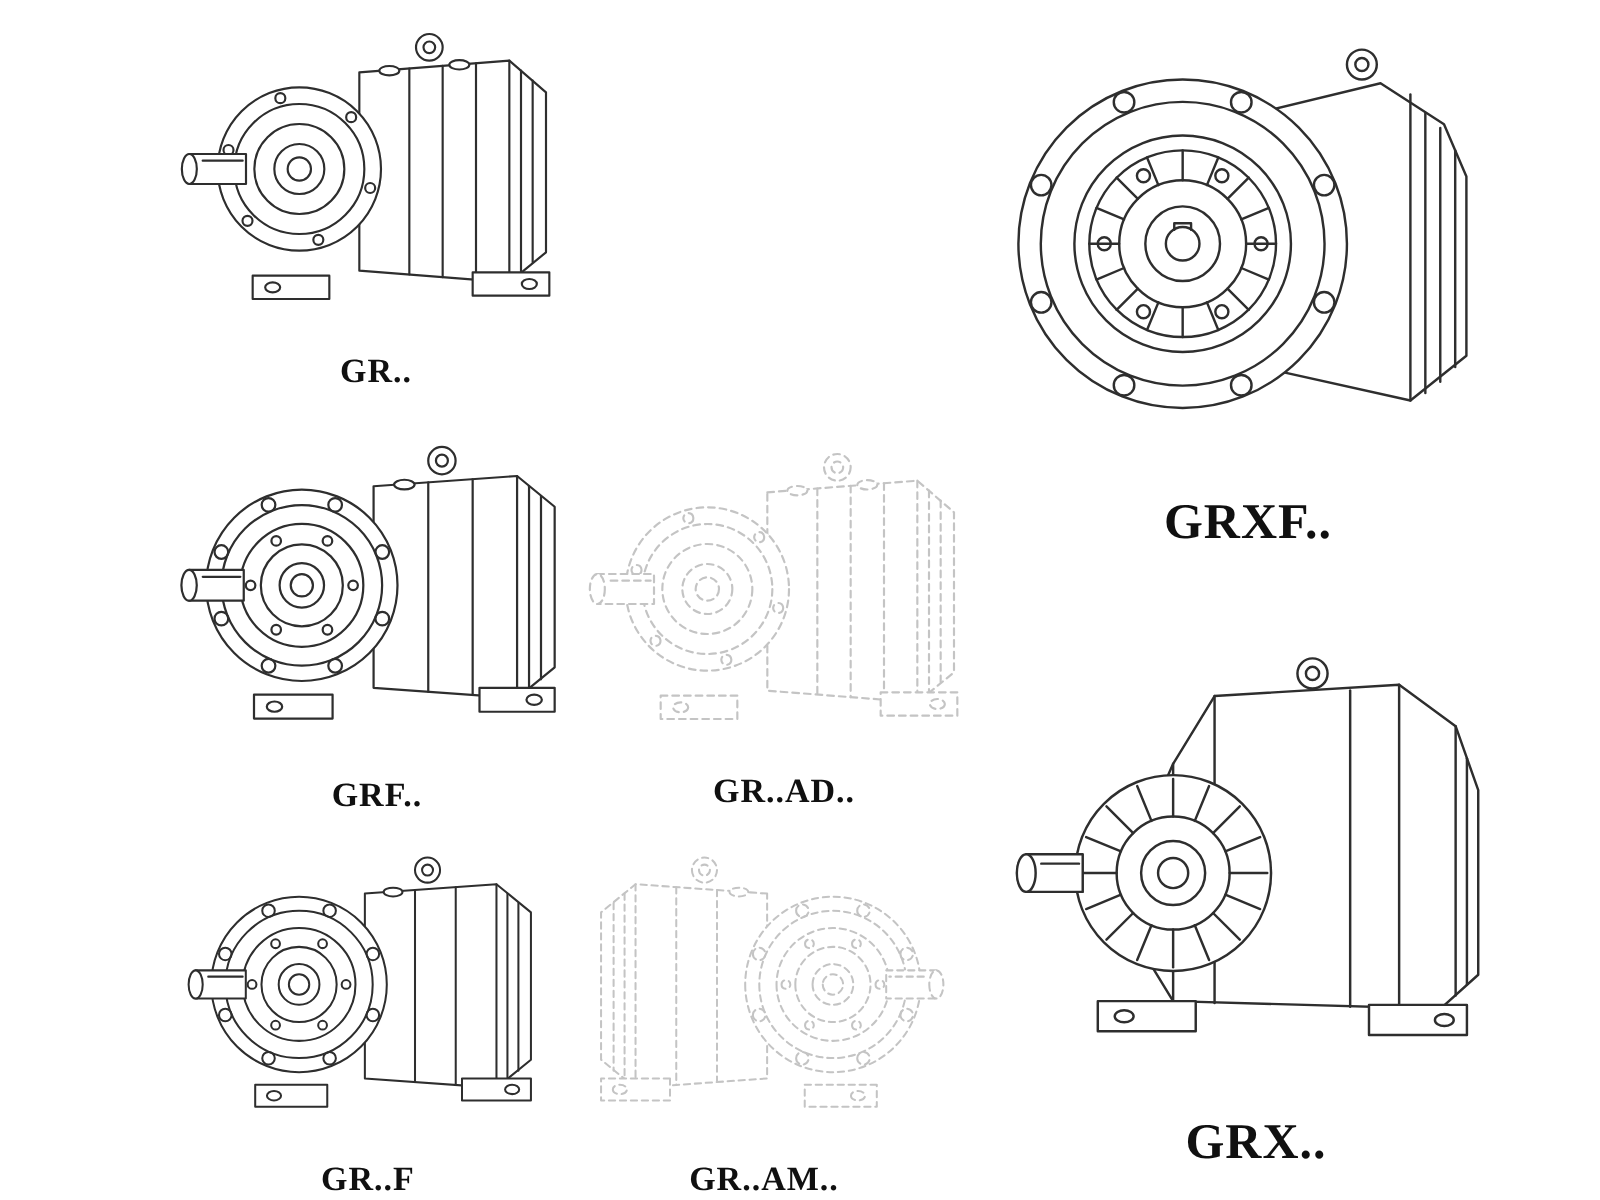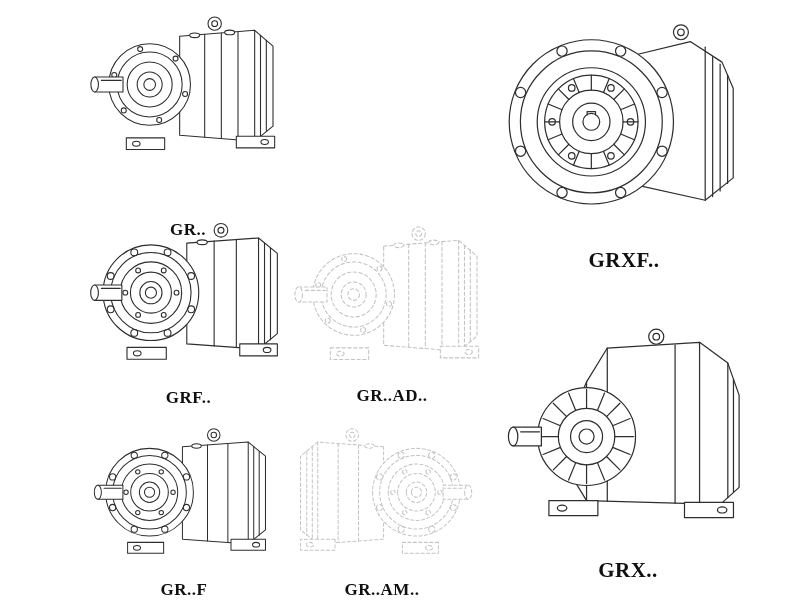--- a/index.html
+++ b/index.html
@@ -1,21 +1,21 @@
 <!DOCTYPE html>
 <html><head>
 <meta charset="utf-8">
 <style>
   html,body{margin:0;padding:0;background:#ffffff;}
   body{width:800px;height:600px;overflow:hidden;font-family:"Liberation Serif",serif;position:relative;}
   #canvas{position:absolute;left:0;top:0;width:800px;height:600px;background:#ffffff;}
   .fig{position:absolute;margin:0;display:flex;flex-direction:column;align-items:center;}
   .fig svg.art{display:block;color:#2e2e2e;stroke-width:1.3;}
   .fig .label{font-weight:bold;font-size:17px;color:#101010;letter-spacing:.5px;margin-top:3px;white-space:nowrap;}
-  .fig.big .label{font-size:21px;margin-top:16px;}
+  .fig.big .label{font-size:25px;margin-top:16px;}
   .phantom svg.art{color:#c4c4c4;stroke-dasharray:4 3;}
   .mirror svg.art{transform:scaleX(-1);}
   .defs-svg{position:absolute;width:0;height:0;overflow:hidden;}
 </style>
 </head>
 <body>
 
 <svg class="defs-svg" aria-hidden="true">
   <defs>
 
@@ -182,21 +182,21 @@
         <path d="M18 118 h30 v20 h-30" fill="#fff"></path>
         <ellipse cx="18" cy="128" rx="5" ry="10" fill="#fff"></ellipse>
         <line x1="26" y1="123" x2="46" y2="123"></line>
       </g>
     </symbol>
   </defs>
 </svg>
 
 <div id="canvas">
 
-  <figure class="fig solid" style="left:88px;top:6px;gap:44px;">
+  <figure class="fig solid" style="left:88px;top:6px;">
     <svg class="art" width="200" height="167" viewBox="0 0 240 200">
         <use href="#sym-foot" xlink:href="#sym-foot"></use>
       </svg>
     <figcaption class="label">GR..</figcaption>
   </figure>
 
 
   <figure class="fig solid big" style="left:498px;top:8px;">
     <svg class="art" width="252" height="224" viewBox="0 0 270 240">
         <use href="#sym-flange-front" xlink:href="#sym-flange-front"></use>

